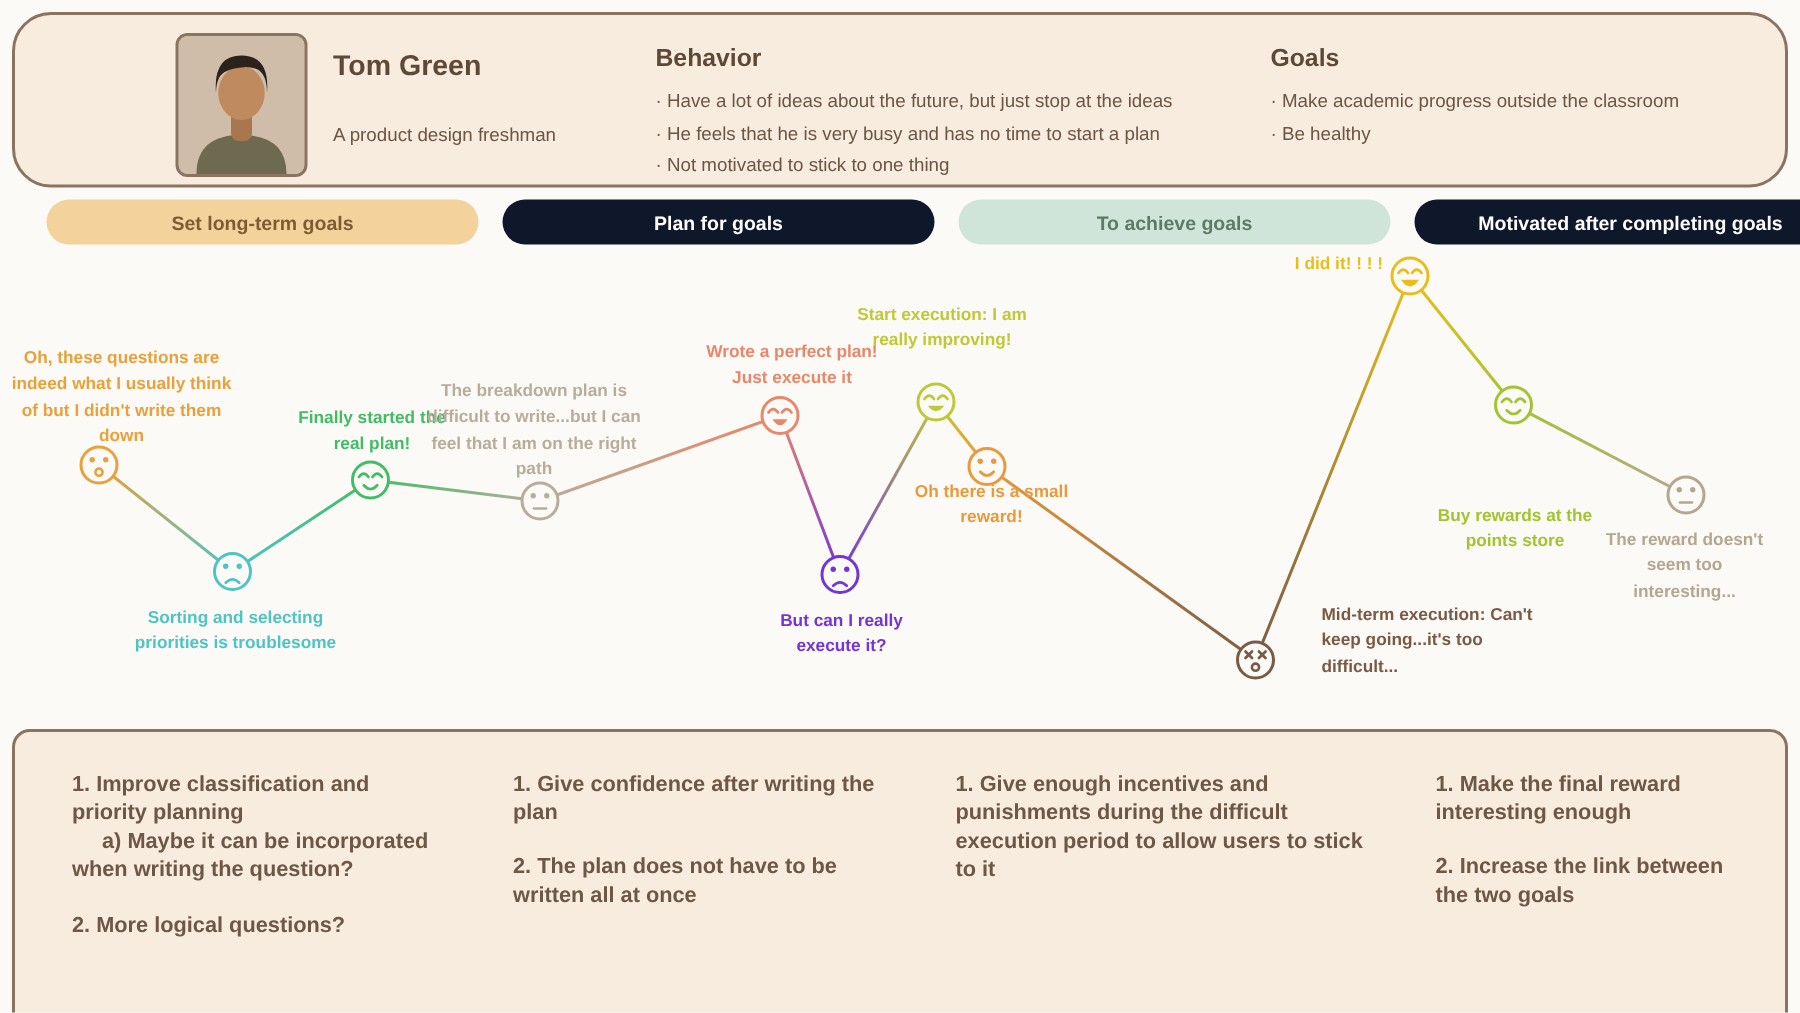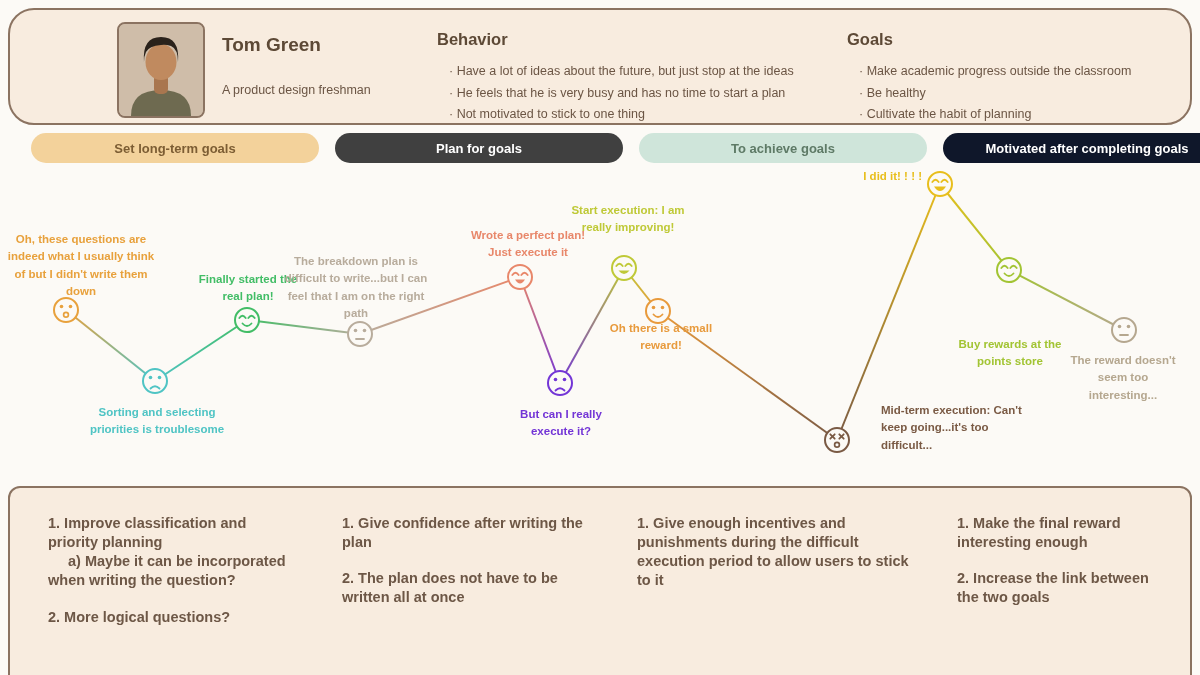--- a/index.html
+++ b/index.html
@@ -10,21 +10,21 @@
   .card{position:absolute;background:#f8ecdf;border:2px solid #8b7361;border-radius:12px;box-sizing:border-box;}
   #persona-card{left:8px;top:8px;width:1184px;height:117px;border-radius:26px;}
   #avatar{position:absolute;left:107px;top:12px;width:84px;height:92px;border:2px solid #8b7361;border-radius:8px;overflow:hidden;background:#cfbda9;}
   #avatar svg{display:block;width:100%;height:100%;}
   #persona-name{position:absolute;left:212px;top:24px;font-size:19px;font-weight:bold;color:#5d4936;}
   #persona-subtitle{position:absolute;left:212px;top:73px;font-size:12.5px;color:#6b5544;}
   .section{position:absolute;top:20px;}
   #behavior-col{left:427px;}
   #goals-col{left:837px;}
   .section-title{font-size:16.5px;font-weight:bold;color:#5d4936;margin-bottom:8px;}
-  .bullets{list-style:none;margin:12px;padding:0;}
+  .bullets{list-style:none;margin:0;padding:0;}
   .bullets li{font-size:12.5px;color:#6b5544;line-height:21.5px;}
   .bullets li::before{content:"·  ";}
   #phase-bar{position:absolute;left:0;top:133px;width:1200px;height:30px;display:flex;gap:16px;margin-left:31px;}
   .phase{flex:1;border-radius:15px;display:flex;align-items:center;justify-content:center;font-size:13px;font-weight:bold;}
   #journey-svg{position:absolute;left:0;top:0;pointer-events:none;}
   #journey-labels{position:absolute;left:0;top:0;width:1200px;height:675px;pointer-events:none;}
   .jlabel{position:absolute;font-size:11.5px;font-weight:bold;line-height:1.5;}
   #opportunities{left:8px;top:486px;width:1184px;height:201px;padding:26px 38px;display:grid;grid-template-columns:252px 253px 278px 1fr;column-gap:42px;}
   .opp-col p{margin:0;font-size:14.5px;font-weight:bold;color:#6d5746;line-height:1.32;}
   .opp-col p.indent{text-indent:20px;}
@@ -51,28 +51,27 @@
         <li>Have a lot of ideas about the future, but just stop at the ideas</li>
         <li>He feels that he is very busy and has no time to start a plan</li>
         <li>Not motivated to stick to one thing</li>
       </ul>
   </div>
   <div class="section" id="goals-col">
     <div class="section-title">Goals</div>
     <ul class="bullets" id="goals-list">
         <li>Make academic progress outside the classroom</li>
         <li>Be healthy</li>
-        <li>Cultivate the habit of planning</li>
       </ul>
   </div>
 </div>
 
 <div id="phase-bar">
     <div class="phase" style="background: rgb(243, 210, 155); color: rgb(124, 93, 51);">Set long-term goals</div>
-    <div class="phase" style="background: #404040; color: rgb(255, 255, 255);">Plan for goals</div>
+    <div class="phase" style="background: #0f172a; color: rgb(255, 255, 255);">Plan for goals</div>
     <div class="phase" style="background: rgb(207, 229, 218); color: rgb(94, 122, 102);">To achieve goals</div>
     <div class="phase" style="background: #0f172a; color: rgb(255, 255, 255);">Motivated after completing goals</div>
   </div>
 
 <svg id="journey-svg" width="1200" height="675">
     <defs>
       <linearGradient id="seg0" gradientUnits="userSpaceOnUse" x1="66" y1="310" x2="155" y2="381">
         <stop offset="0" stop-color="#e8a13c"></stop>
         <stop offset="1" stop-color="#4fc4c4"></stop>
       </linearGradient>

